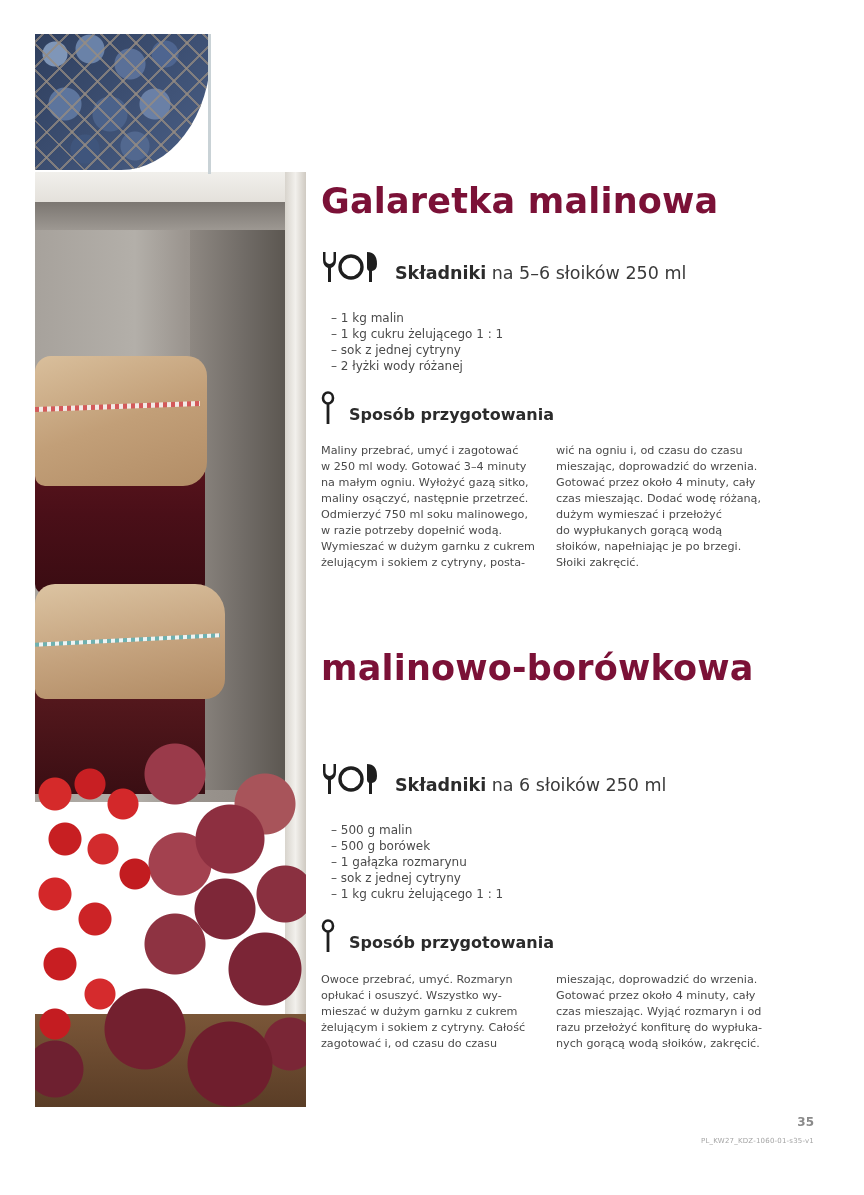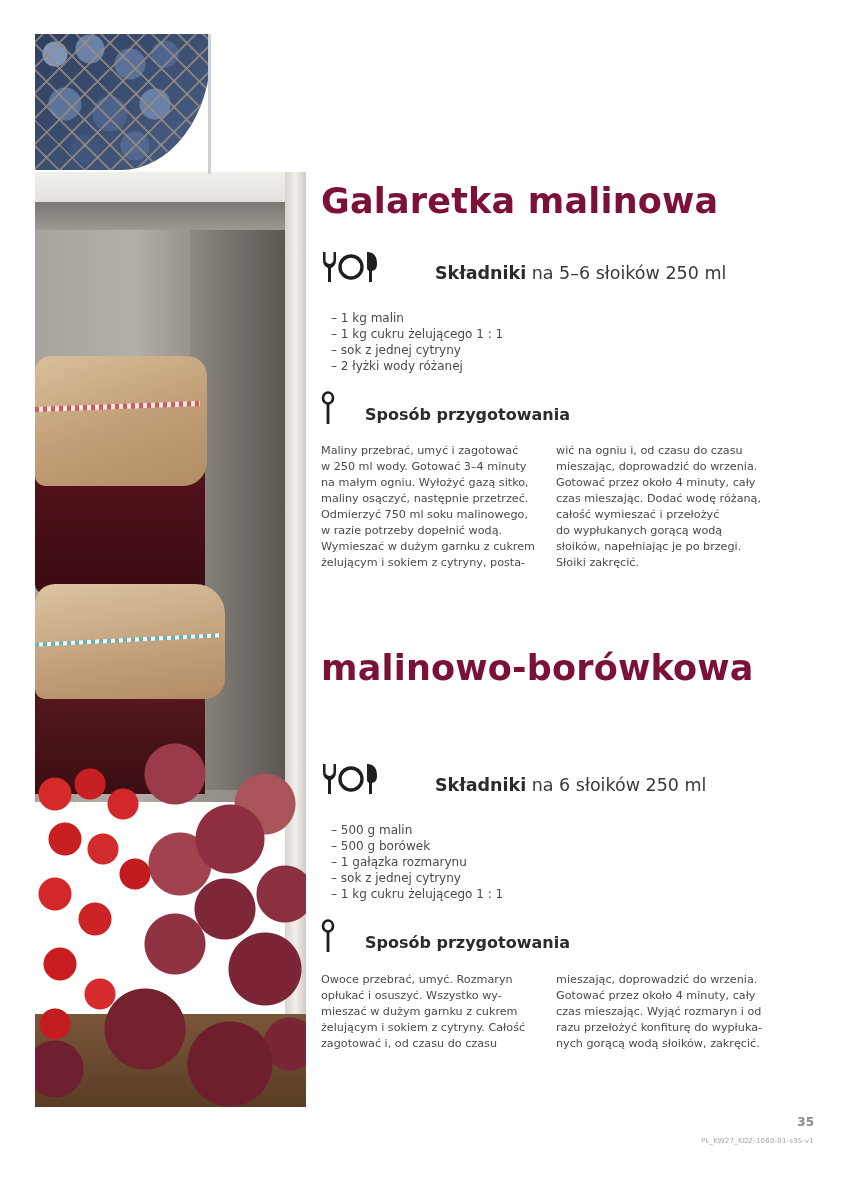--- a/index.html
+++ b/index.html
@@ -119,33 +119,33 @@
 
   
   .content { position: absolute; left: 321px; top: 0; width: 500px; }
   .title {
     position: absolute; left: 0; margin: 0;
     font-family: "DejaVu Sans", sans-serif; font-weight: bold;
     font-size: 35px; line-height: 50px; color: #7b1137; letter-spacing: 0.2px;
   }
   .title .line { display: block; white-space: nowrap; }
   .ingredients-head {
-    position: absolute; left: 0; display: flex; align-items: flex-end; white-space: nowrap; gap: 40px;
+    position: absolute; left: 0; display: flex; align-items: flex-end; white-space: nowrap;
   }
   .ingredients-head .cutlery-icon { width: 58px; height: 34px; margin-right: 16px; }
   .ingredients-head .label {
     font-family: "DejaVu Sans", sans-serif; font-size: 17.5px; color: #3a3a3a; line-height: 22px;
   }
   .ingredients-head .label b { font-weight: bold; color: #2b2b2b; }
   .ing-list {
     position: absolute; left: 0; margin: 10px; padding: 0; list-style: none;
     font-family: "DejaVu Sans", sans-serif; font-size: 12px; line-height: 16px; color: #4a4a4a;
   }
   .method-head {
-    position: absolute; left: 0; display: flex; align-items: flex-end; white-space: nowrap; gap: 16px;
+    position: absolute; left: 0; display: flex; align-items: flex-end; white-space: nowrap;
   }
   .method-head .spoon-icon { width: 14px; height: 34px; margin-right: 14px; }
   .method-head .label {
     font-family: "DejaVu Sans", sans-serif; font-weight: bold; font-size: 16px; color: #2b2b2b; line-height: 20px;
   }
   .method-cols {
     position: absolute; left: 0; width: 470px; display: flex; gap: 14px;
   }
   .method-cols .col {
     width: 228px; font-family: "DejaVu Sans", sans-serif; font-size: 11.2px; line-height: 16px; color: #4a4a4a;
@@ -220,21 +220,21 @@
       <span>Odmierzyć 750 ml soku malinowego,</span>
       <span>w razie potrzeby dopełnić wodą.</span>
       <span>Wymieszać w dużym garnku z cukrem</span>
       <span>żelującym i sokiem z cytryny, posta-</span>
     </div>
     <div class="col" style="margin-left:-7px;">
       <span>wić na ogniu i, od czasu do czasu</span>
       <span>mieszając, doprowadzić do wrzenia.</span>
       <span>Gotować przez około 4 minuty, cały</span>
       <span>czas mieszając. Dodać wodę różaną,</span>
-      <span>całość wymieszać i przełożyć</span>
+      <span>dużym wymieszać i przełożyć</span>
       <span>do wypłukanych gorącą wodą</span>
       <span>słoików, napełniając je po brzegi.</span>
       <span>Słoiki zakręcić.</span>
     </div>
   </div>
 
   <h1 class="title" style="top:643px;">
     <span class="line">malinowo-borówkowa</span>
   </h1>
 

